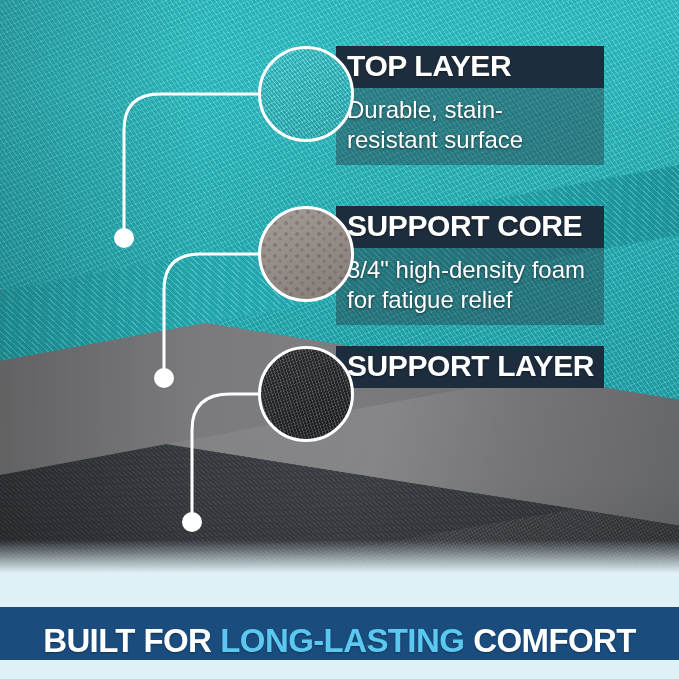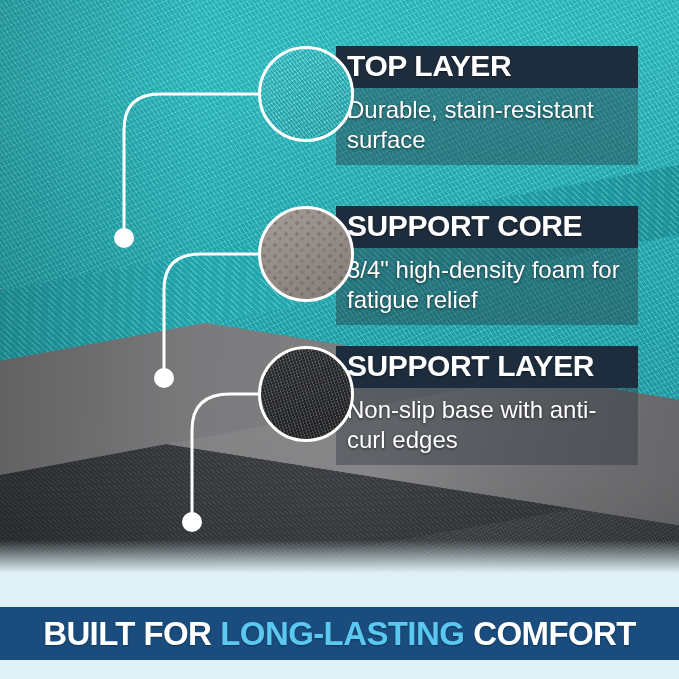--- a/index.html
+++ b/index.html
@@ -117,21 +117,21 @@
     background: linear-gradient(0deg, rgba(0,0,0,.12), rgba(0,0,0,0)); }
   .photo-bg-bottom { position:absolute; left:0; bottom:0; width:679px; height:60px;
     background: linear-gradient(180deg, rgba(223,241,246,0) 0%, #dff1f6 55%); }
 
   
   .callout { position: absolute; }
   .callout .panel {
     position: absolute;
     left: 78px;
     top: 0;
-    width: 302px;
+    width: 268px;
     background: rgba(40,48,58,.40);
   }
   .callout .title-bar {
     background: #1e2d3d;
     padding: 5px 11px 7px 11px;
   }
   .callout .title {
     color: #ffffff;
     font-size: 30px;
     font-weight: bold;
@@ -184,21 +184,21 @@
 
   
   #banner {
     position: absolute;
     left: 0;
     top: 607px;
     width: 679px;
     height: 53px;
     background: #1a4d7e;
     display: flex;
-    align-items: center;
+    align-items: flex-end;
     justify-content: center;
   }
   #banner .bt {
     font-size: 33px;
     font-weight: bold;
     letter-spacing: -0.6px;
     color: #ffffff;
     white-space: nowrap;
     text-shadow: 0 1px 2px rgba(0,0,0,.35);
   }
@@ -251,21 +251,20 @@
       <div class="sub">3/4" high-density foam for fatigue relief</div>
     </div>
     <div class="swatch swatch-foam"></div>
   </div>
 
   <div class="callout" style="left:258px; top:346px; z-index:4;">
     <div class="panel">
       <div class="title-bar">
         <div class="title">SUPPORT LAYER</div>
       </div>
-      <div class="sub">Non-slip base with anti-curl edges</div>
     </div>
     <div class="swatch swatch-base"></div>
   </div>
 
   <div id="banner">
     <div class="bt">
       <span>BUILT FOR</span><span class="sp"></span><span class="hl">LONG-LASTING</span><span class="sp"></span><span>COMFORT</span>
     </div>
   </div>
 

